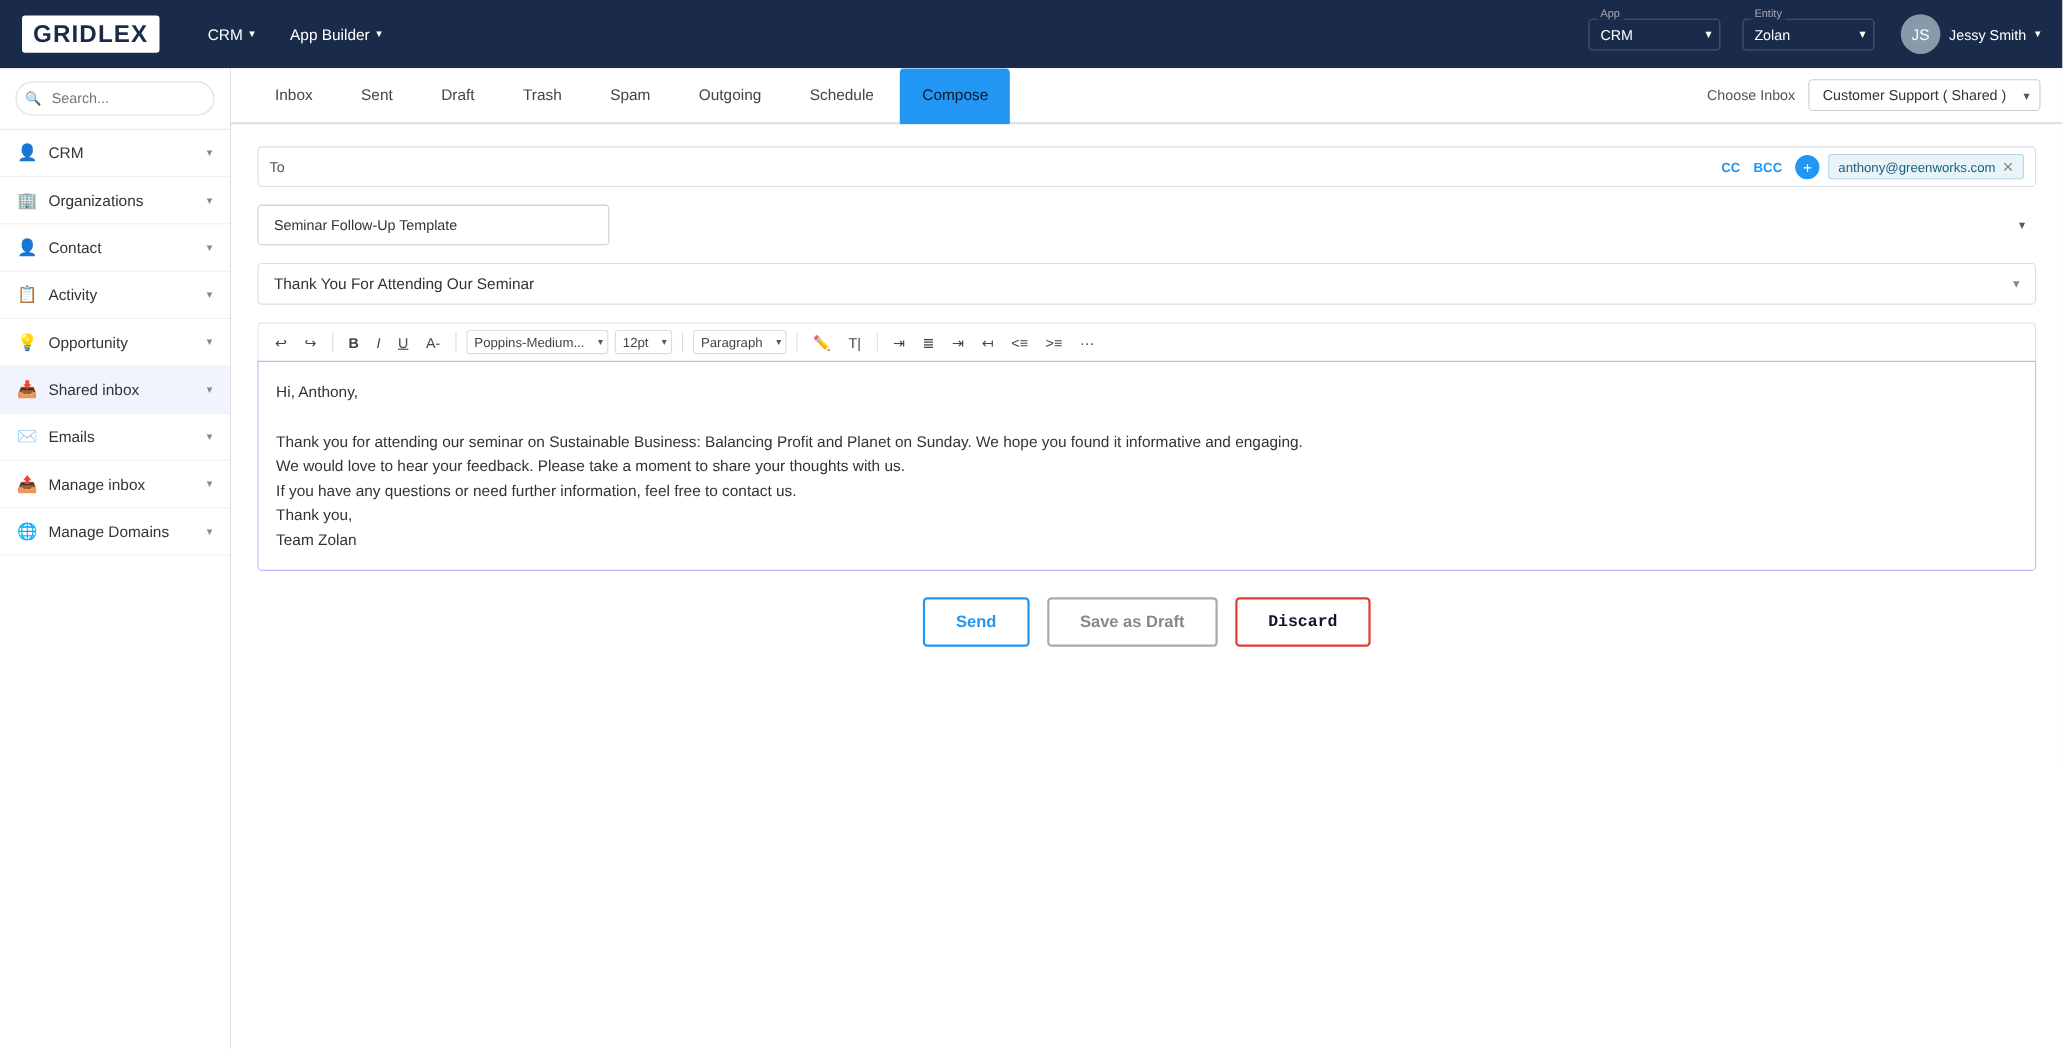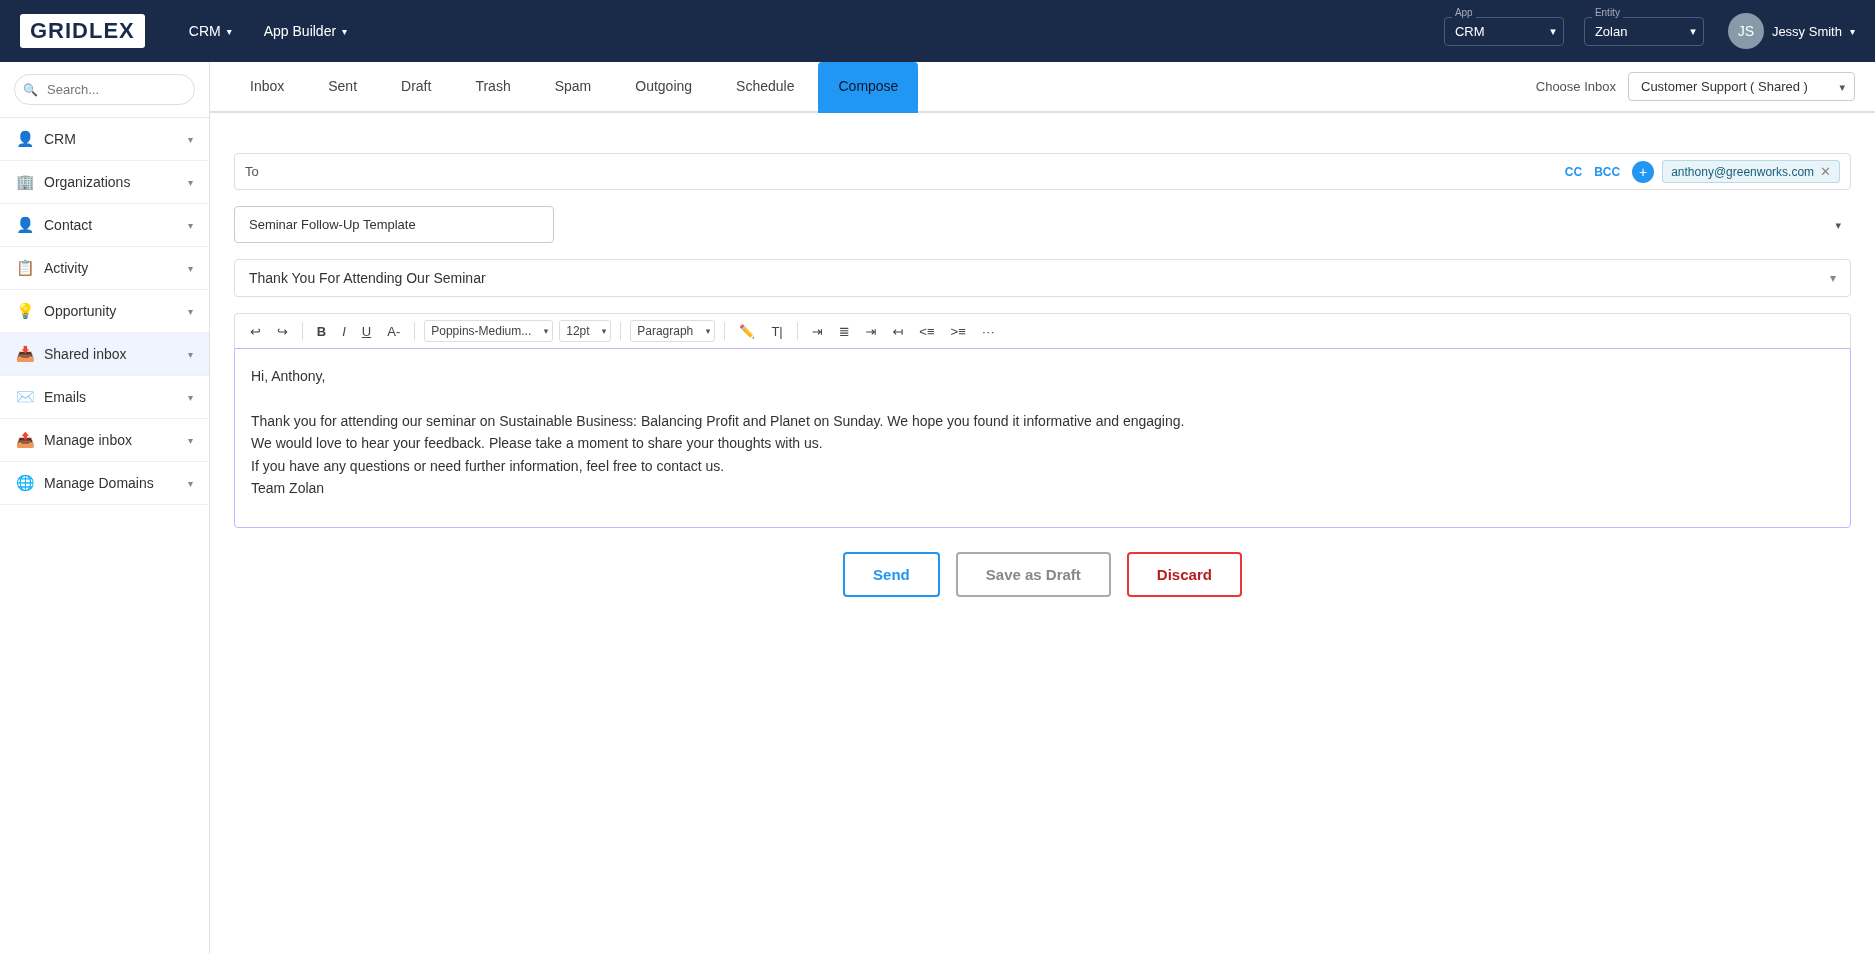--- a/index.html
+++ b/index.html
@@ -158,21 +158,20 @@
     }
     .sidebar-chevron { font-size: 10px; color: #888; }
 
     
     .content {
       flex: 1;
       display: flex;
       flex-direction: column;
       overflow: hidden;
       background: white;
-      gap: 20px;
     }
 
     
     .tab-bar {
       display: flex;
       align-items: center;
       border-bottom: 2px solid #e0e0e0;
       padding: 0 20px;
       background: white;
       flex-shrink: 0;
@@ -201,21 +200,21 @@
     .choose-inbox-label {
       font-size: 13px;
       color: #555;
     }
     .inbox-select-wrapper {
       position: relative;
     }
     .inbox-select {
       border: 1px solid #ccc;
       border-radius: 4px;
-      padding: 6px 46px 6px 12px;
+      padding: 6px 30px 6px 12px;
       font-size: 13px;
       color: #333;
       appearance: none;
       background: white;
       cursor: pointer;
       min-width: 200px;
     }
     .inbox-select-wrapper::after {
       content: '▾';
       position: absolute;
@@ -468,21 +467,22 @@
       color: #2196F3;
     }
     .btn-draft {
       background: white;
       border-color: #aaa;
       color: #888;
     }
     .btn-discard {
       background: white;
       border-color: #e53935;
-      color: #b91c1c;
+      color: #0f172a;
+      font-family: Liberation Mono, monospace;
     }
   </style>
 </head>
 <body>
 
 <div class="top-nav">
   <div class="logo">
     <span>GRIDLEX</span>
   </div>
   <div class="nav-items">
@@ -685,20 +685,21 @@
         <button class="tb-btn">···</button>
       </div>
 
       
       <div class="editor-body" contenteditable="true" style="">
         <p>Hi, Anthony,</p>
         <br>
         <p>Thank you for attending our seminar on Sustainable Business: Balancing Profit and Planet on Sunday. We hope you found it informative and engaging.</p>
         <p>We would love to hear your feedback. Please take a moment to share your thoughts with us.</p>
         <p>If you have any questions or need further information, feel free to contact us.</p>
+        <p>Thank you,</p>
         <p>Team Zolan</p>
       </div>
 
       
       <div class="action-buttons">
         <button class="btn btn-send">Send</button>
         <button class="btn btn-draft">Save as Draft</button>
         <button class="btn btn-discard">Discard</button>
       </div>
 

